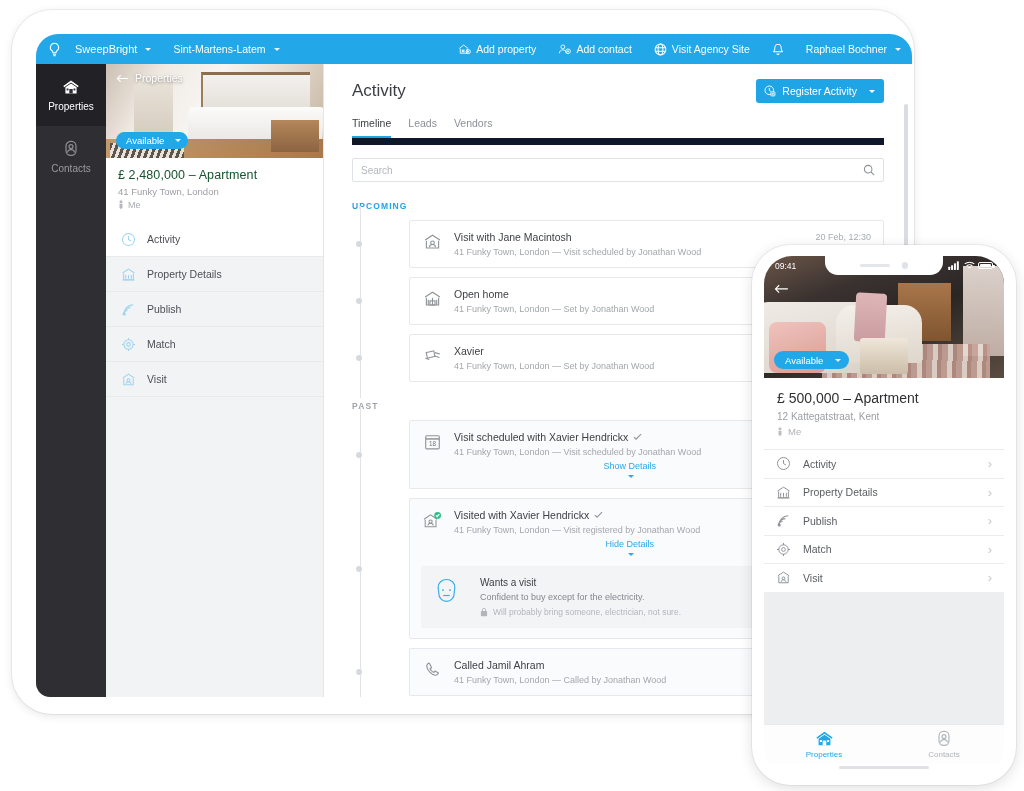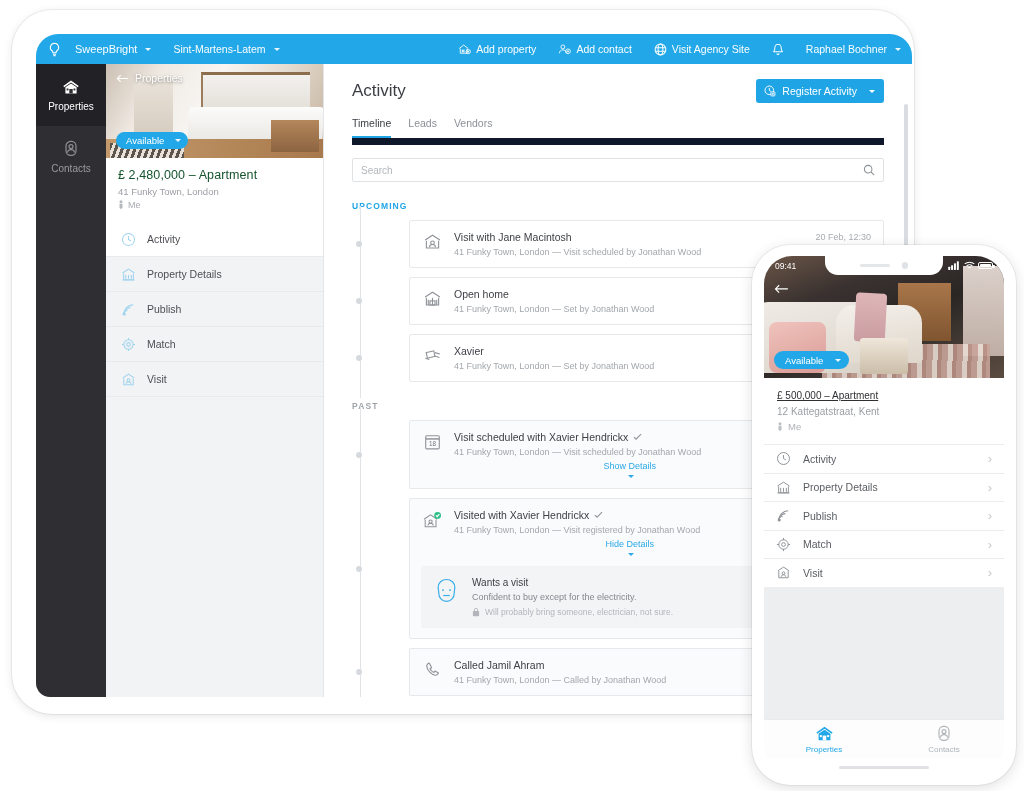--- a/index.html
+++ b/index.html
@@ -179,21 +179,21 @@
   .card-title {
     font-size:10.5px; color:#3c3f44; display:flex; align-items:center; gap:5px;
   }
   .card-sub { font-size:9px; color:#a3a7ac; margin-top:4px; }
   .card-link { font-size:9px; color:#2aa8e8; margin-top:4px; display:flex; align-items:center; gap:4px;flex-direction:column;}
   .card-link .caret { border-top-color:#2aa8e8; }
   .card-date { font-size:9px; color:#a9adb2; white-space:nowrap; padding-top:1px; }
 
   .feedback {
     margin:10px 0 0 0; background:#f3f4f6; border-radius:2px;
-    padding:11px 12px; display:flex; gap:12px; align-items:flex-start;
+    padding:11px 12px; display:flex; gap:20px; align-items:flex-start;
   }
   .fb-body { flex:1; }
   .fb-title { font-size:10px; color:#3c3f44; }
   .fb-text { font-size:9px; color:#84888d; margin-top:4px; }
   .fb-note { font-size:8.5px; color:#b2b6bb; margin-top:5px; display:flex; align-items:center; gap:5px;}
 
   .scrollbar {
     position:absolute; right:4px; top:40px; width:4px; height:330px;
     background:#d9dde1; border-radius:2px;
   }
@@ -271,21 +271,21 @@
     position:absolute; left:10px; top:24px; color:#fff; z-index:4;
     text-shadow:0 1px 3px rgba(0,0,0,.5);
   }
   .ph-badge {
     position:absolute; left:10px; bottom:9px; z-index:4;
     background:#22a8e8; color:#fff; font-size:9.5px;
     border-radius:11px; padding:3.5px 8px 3.5px 11px;
     display:flex; align-items:center; gap:9px;
   }
   .ph-info { padding:12px 13px 12px 13px; background:#fff; }
-  .ph-price { font-size:10px; color:#2f3033;text-decoration:underline; }
+  .ph-price { font-size:14px; color:#2f3033; }
   .ph-addr { font-size:10px; color:#9b9ea3; margin-top:5px; }
   .ph-owner { font-size:9.5px; color:#adb0b5; margin-top:4px; display:flex; align-items:center; gap:5px; }
   .ph-nav-item {
     height:28.5px; display:flex; align-items:center; gap:12px;
     padding:0 12px; font-size:10.5px; color:#5a5d62;
     border-top:1px solid #ececee; background:#fff;
   }
   .ph-nav-item .chev { margin-left:auto; color:#c6c9cd; font-size:13px; }
   .ph-filler { background:#eceef0; height:132px; }
   .ph-tabbar {

